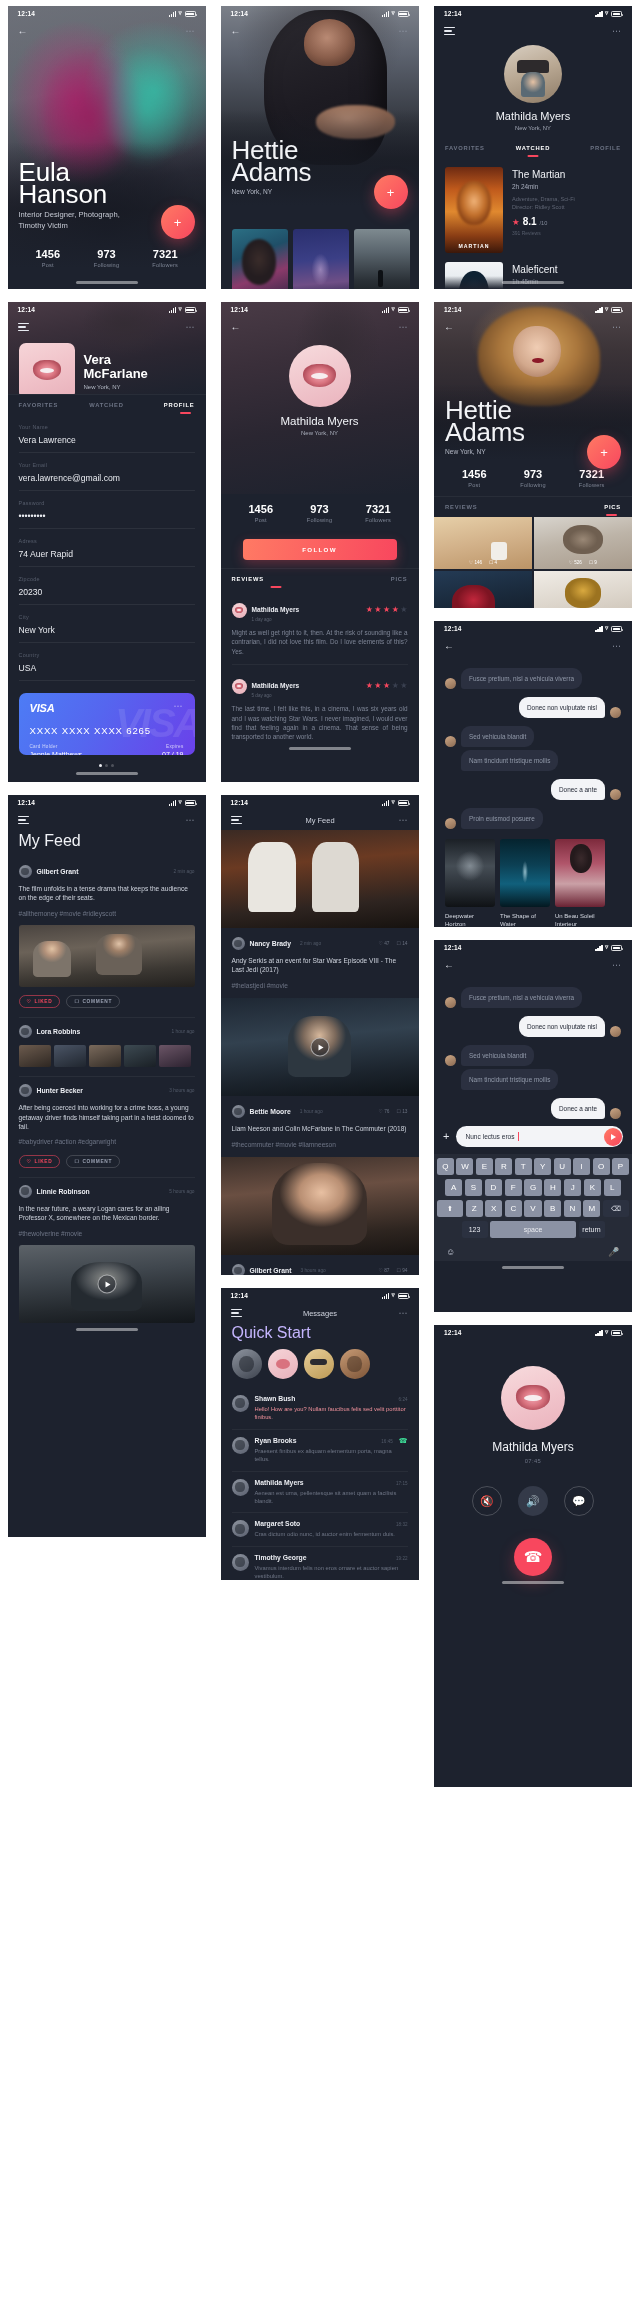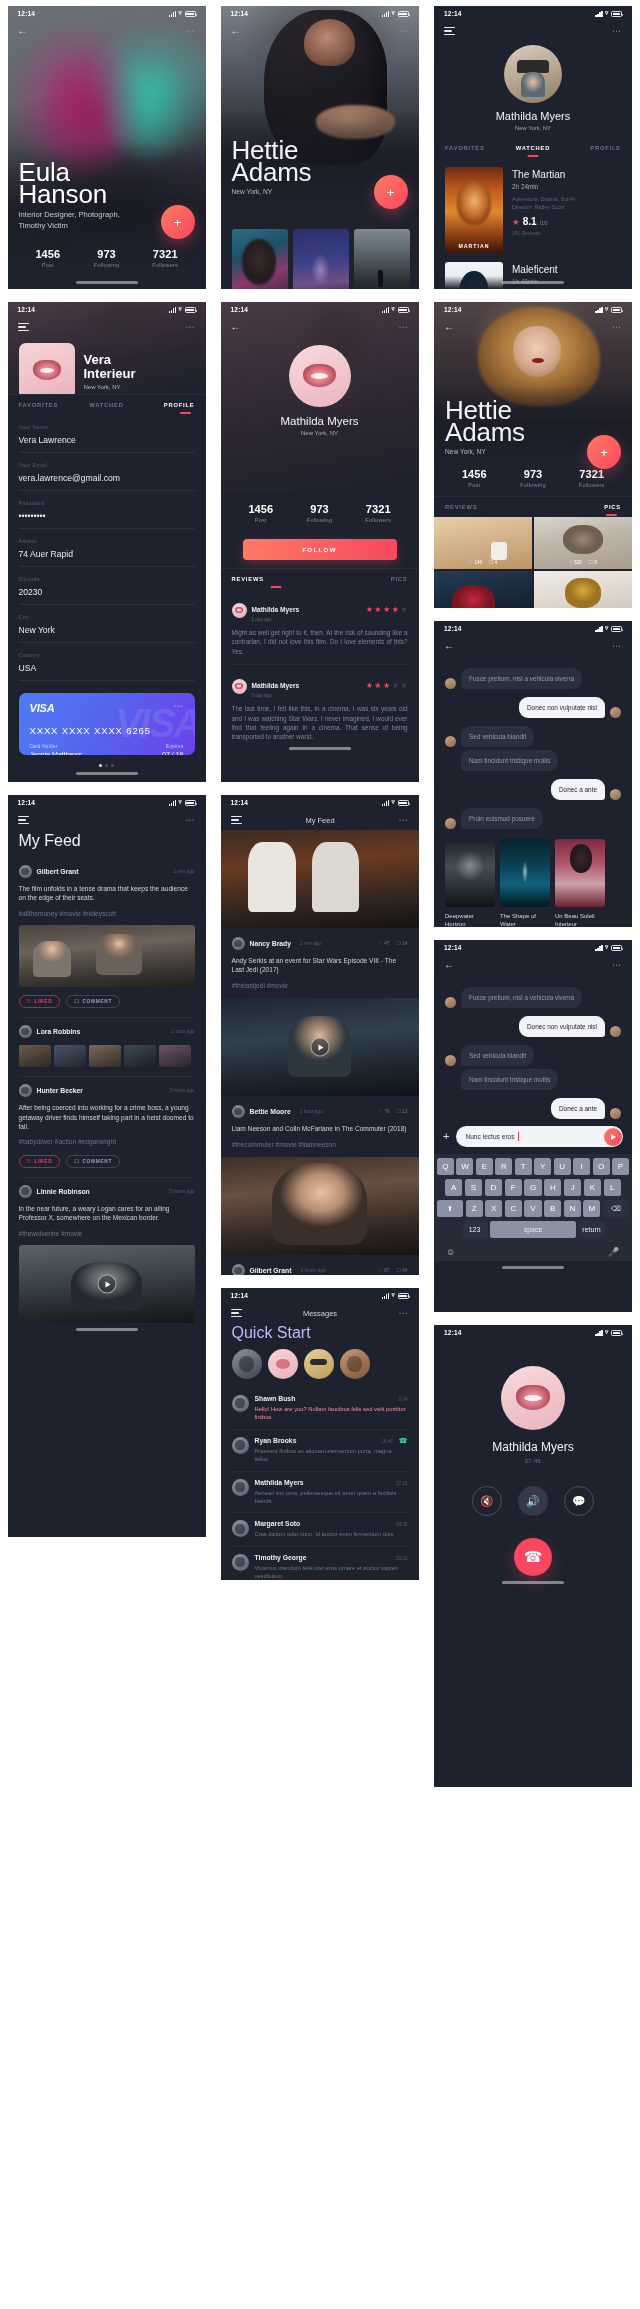--- a/index.html
+++ b/index.html
@@ -567,21 +567,21 @@
               </span>
             <span class="dots">⋯</span>
           </div>
         </div>
         <div class="form-hero-row">
           <div class="avatar-sq">
               <div class="lips"></div>
             </div>
           <div>
             <div class="form-name">Vera</div>
-            <div class="form-name">Interieur</div>
+            <div class="form-name">McFarlane</div>
             <div class="form-loc">New York, NY</div>
           </div>
         </div>
       </div>
       <div class="tabs">
         <div class="tab left">FAVORITES</div>
         <div class="tab">WATCHED</div>
         <div class="tab right active">PROFILE</div>
       </div>
       <div>

